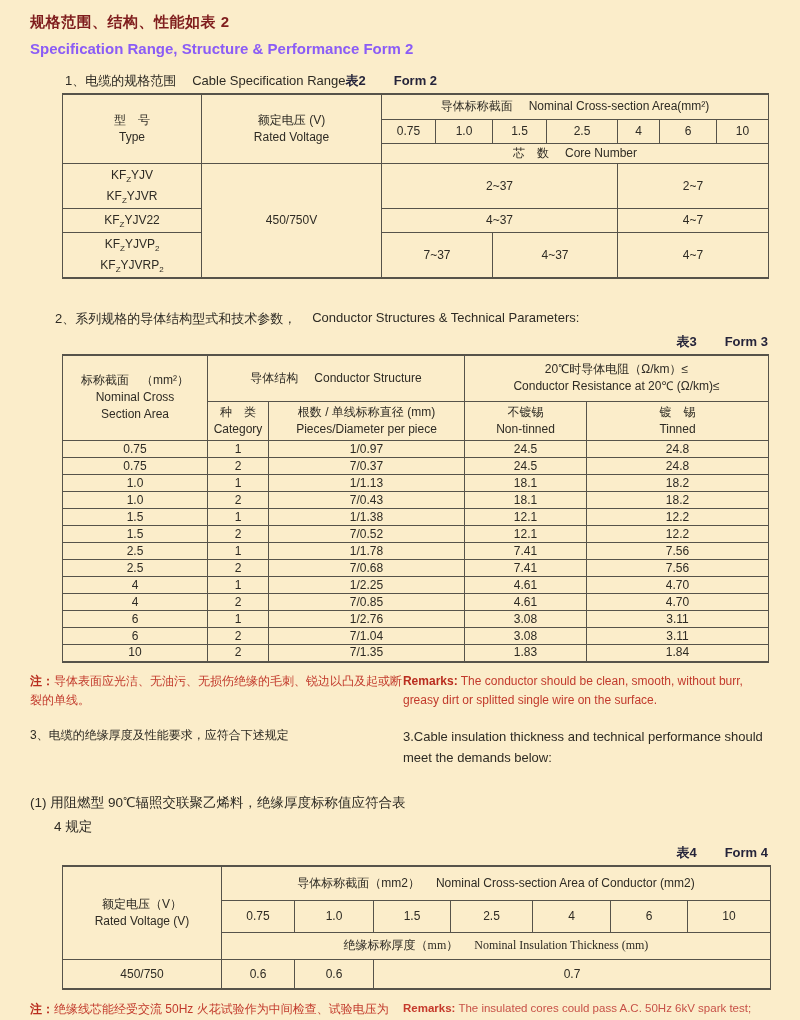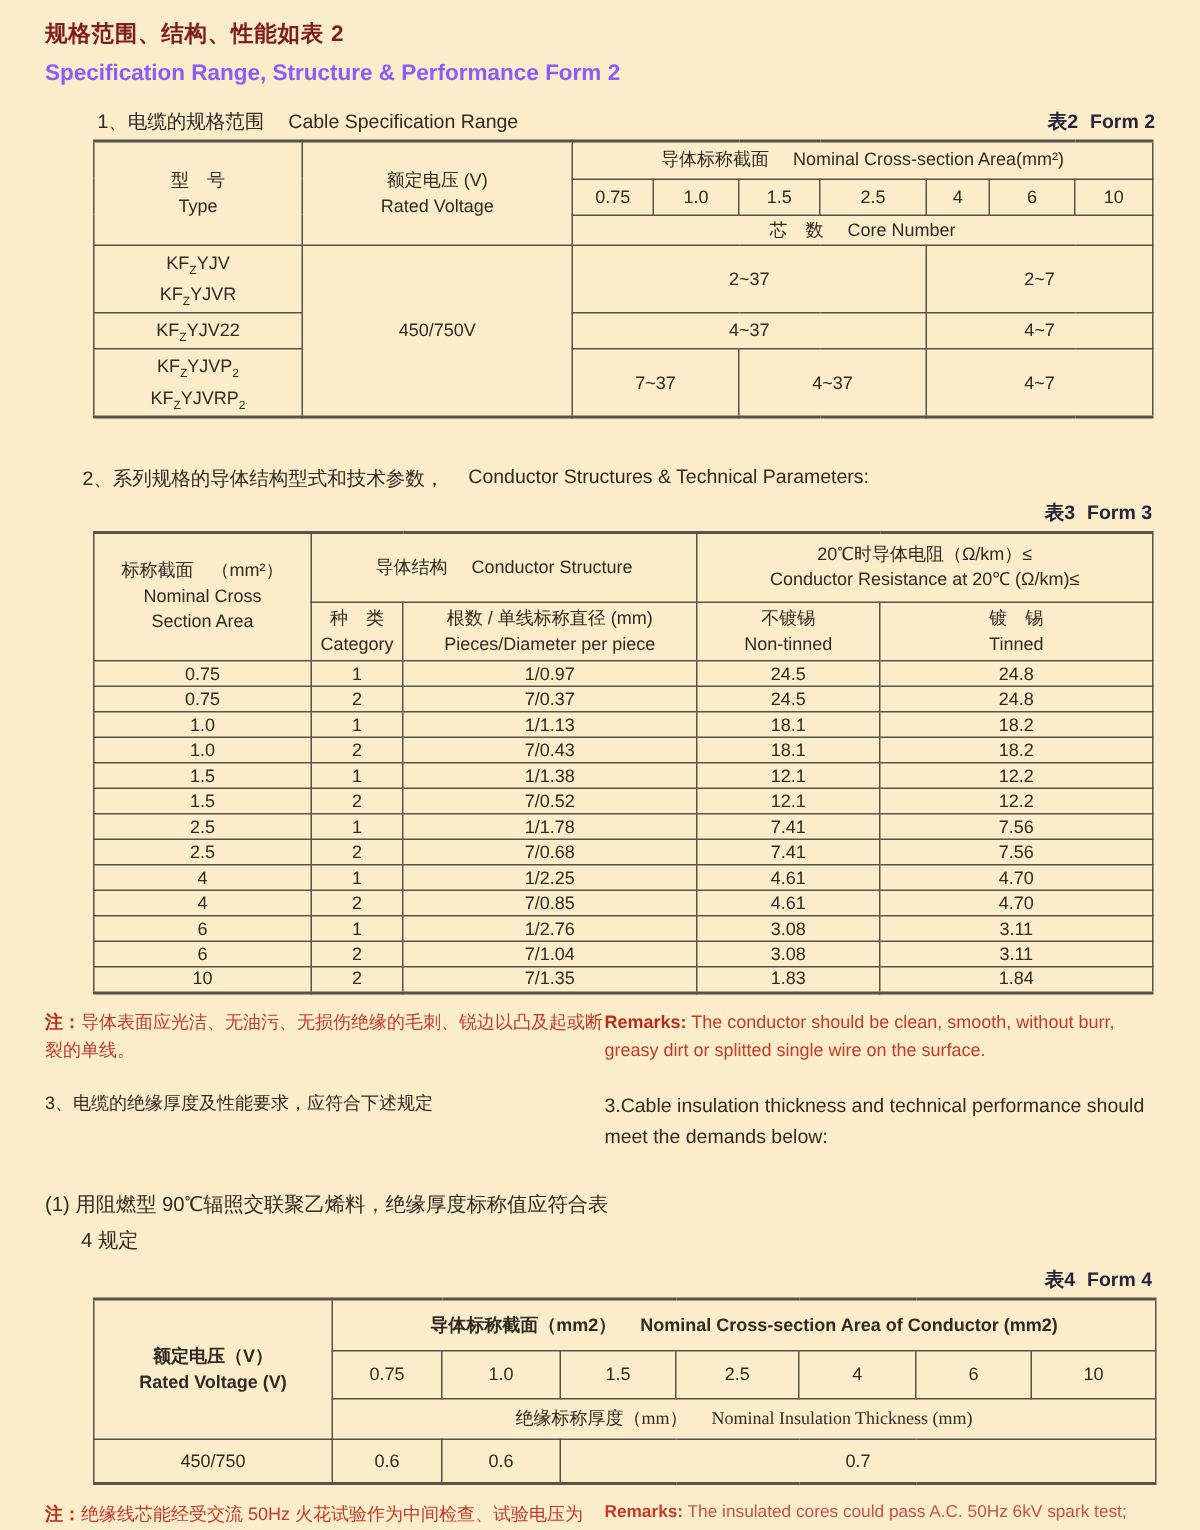--- a/index.html
+++ b/index.html
@@ -7,24 +7,24 @@
   body {
     height: 1020px;
     background: #FBEDCA;
     font-family: "Liberation Sans", sans-serif;
     color: #2e2b24;
     overflow: hidden;
   }
   sub { font-size: 8px; line-height: 0; }
   .h1 { margin: 13px 0 0 30px; font-size: 15px; font-weight: bold; color: #7f1d1d; letter-spacing: .5px; }
   .h2 { margin: 8px 0 0 30px; font-size: 15px; font-weight: bold; color: #8b5cf6; }
-  .sec1 { display: flex; justify-content: space-between; align-items: flex-end; margin: 15px 30px 3px 65px; font-size: 13px; }
+  .sec1 { display: flex; align-items: flex-end; margin: 15px 30px 3px 65px; font-size: 13px; }
   .gap { margin-left: 16px; }
   .form-label { font-weight: bold; font-size: 13px; color: #25243a; white-space: nowrap; }
-  .form-label span + span { margin-left: 8px; }
+  .form-label span + span { margin-left: 28px; }
 
   table.t { border-collapse: collapse; margin-left: 62px; font-size: 12px; color: #2e2b24;
             border-top: 2px solid #56534a; border-bottom: 2px solid #56534a; }
   table.t th, table.t td { border: 1px solid #56534a; text-align: center; font-weight: normal; padding: 1px 2px; }
   .t2 .r-area th { height: 25px; }
   .t2 .r-sizes th { height: 24px; }
   .t2 .r-core th { height: 19px; }
   .t2 .r-data-tall td { height: 45px; }
   .t2 .r-data td { height: 23px; }
   .t2 .type-cell div { line-height: 21px; }
@@ -44,21 +44,21 @@
   .red b { color: #b92d1f; }
   .red2 { color: #c75147; font-size: 12px; line-height: 1.55; }
   .red2 b { color: #c5392b; }
   .sec3 { margin-top: 16px; }
   .sec3 .col-l { font-size: 12px; line-height: 1.6; }
   .sec3 .col-r { font-size: 13px; line-height: 1.65; }
   .item1 { margin-top: 22px; gap: 14px; }
   .item1 .col-l { font-size: 13.5px; line-height: 1.8; text-indent: -24px; padding-left: 24px; }
   .item1 .col-r { font-size: 13px; line-height: 1.65; }
 
-  .t4 .hr1 th { height: 34px; font-weight: bold; }
+  .t4 .hr1 th { height: 34px; }
   .t4 .hr2 th { height: 32px; }
   .t4 .hr3 th { height: 27px; font-family: Liberation Serif, serif; }
   .t4 .dr td { height: 30px; }
 
   .bottom-notes { margin-top: 10px; }
   .bottom-notes .col-r { font-size: 11.5px; }
 </style>
 </head>
 <body>
 

